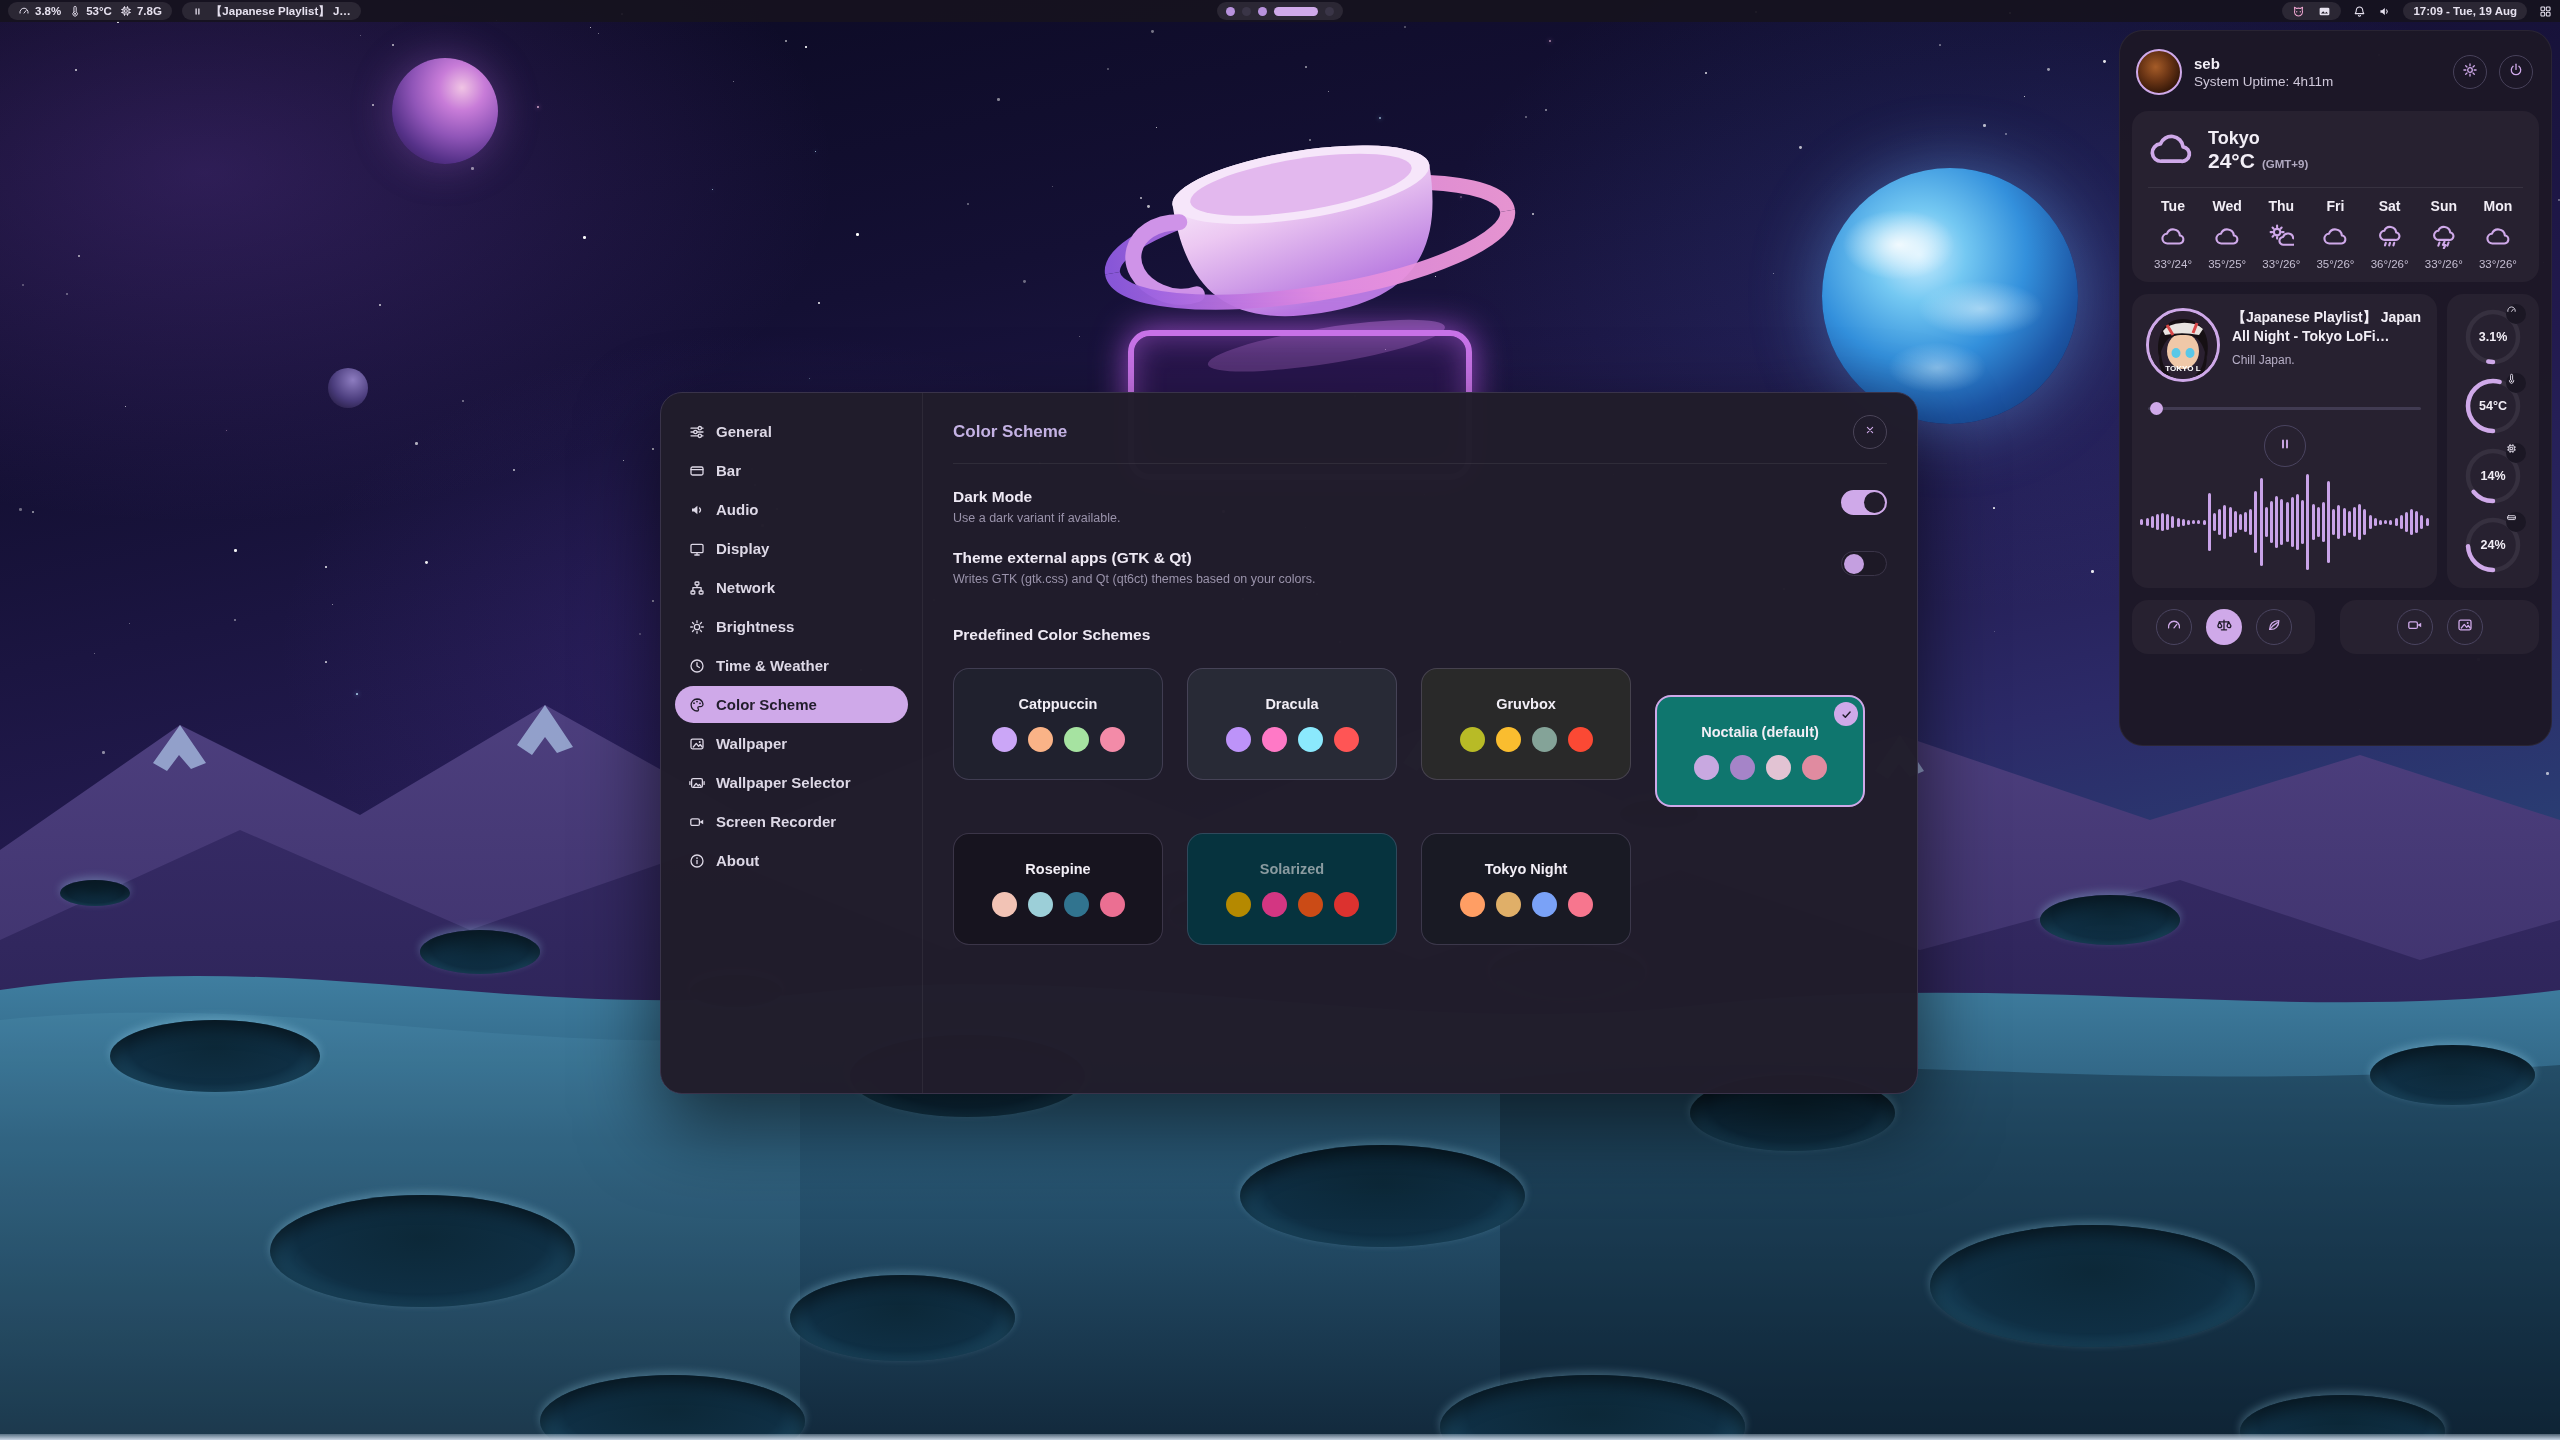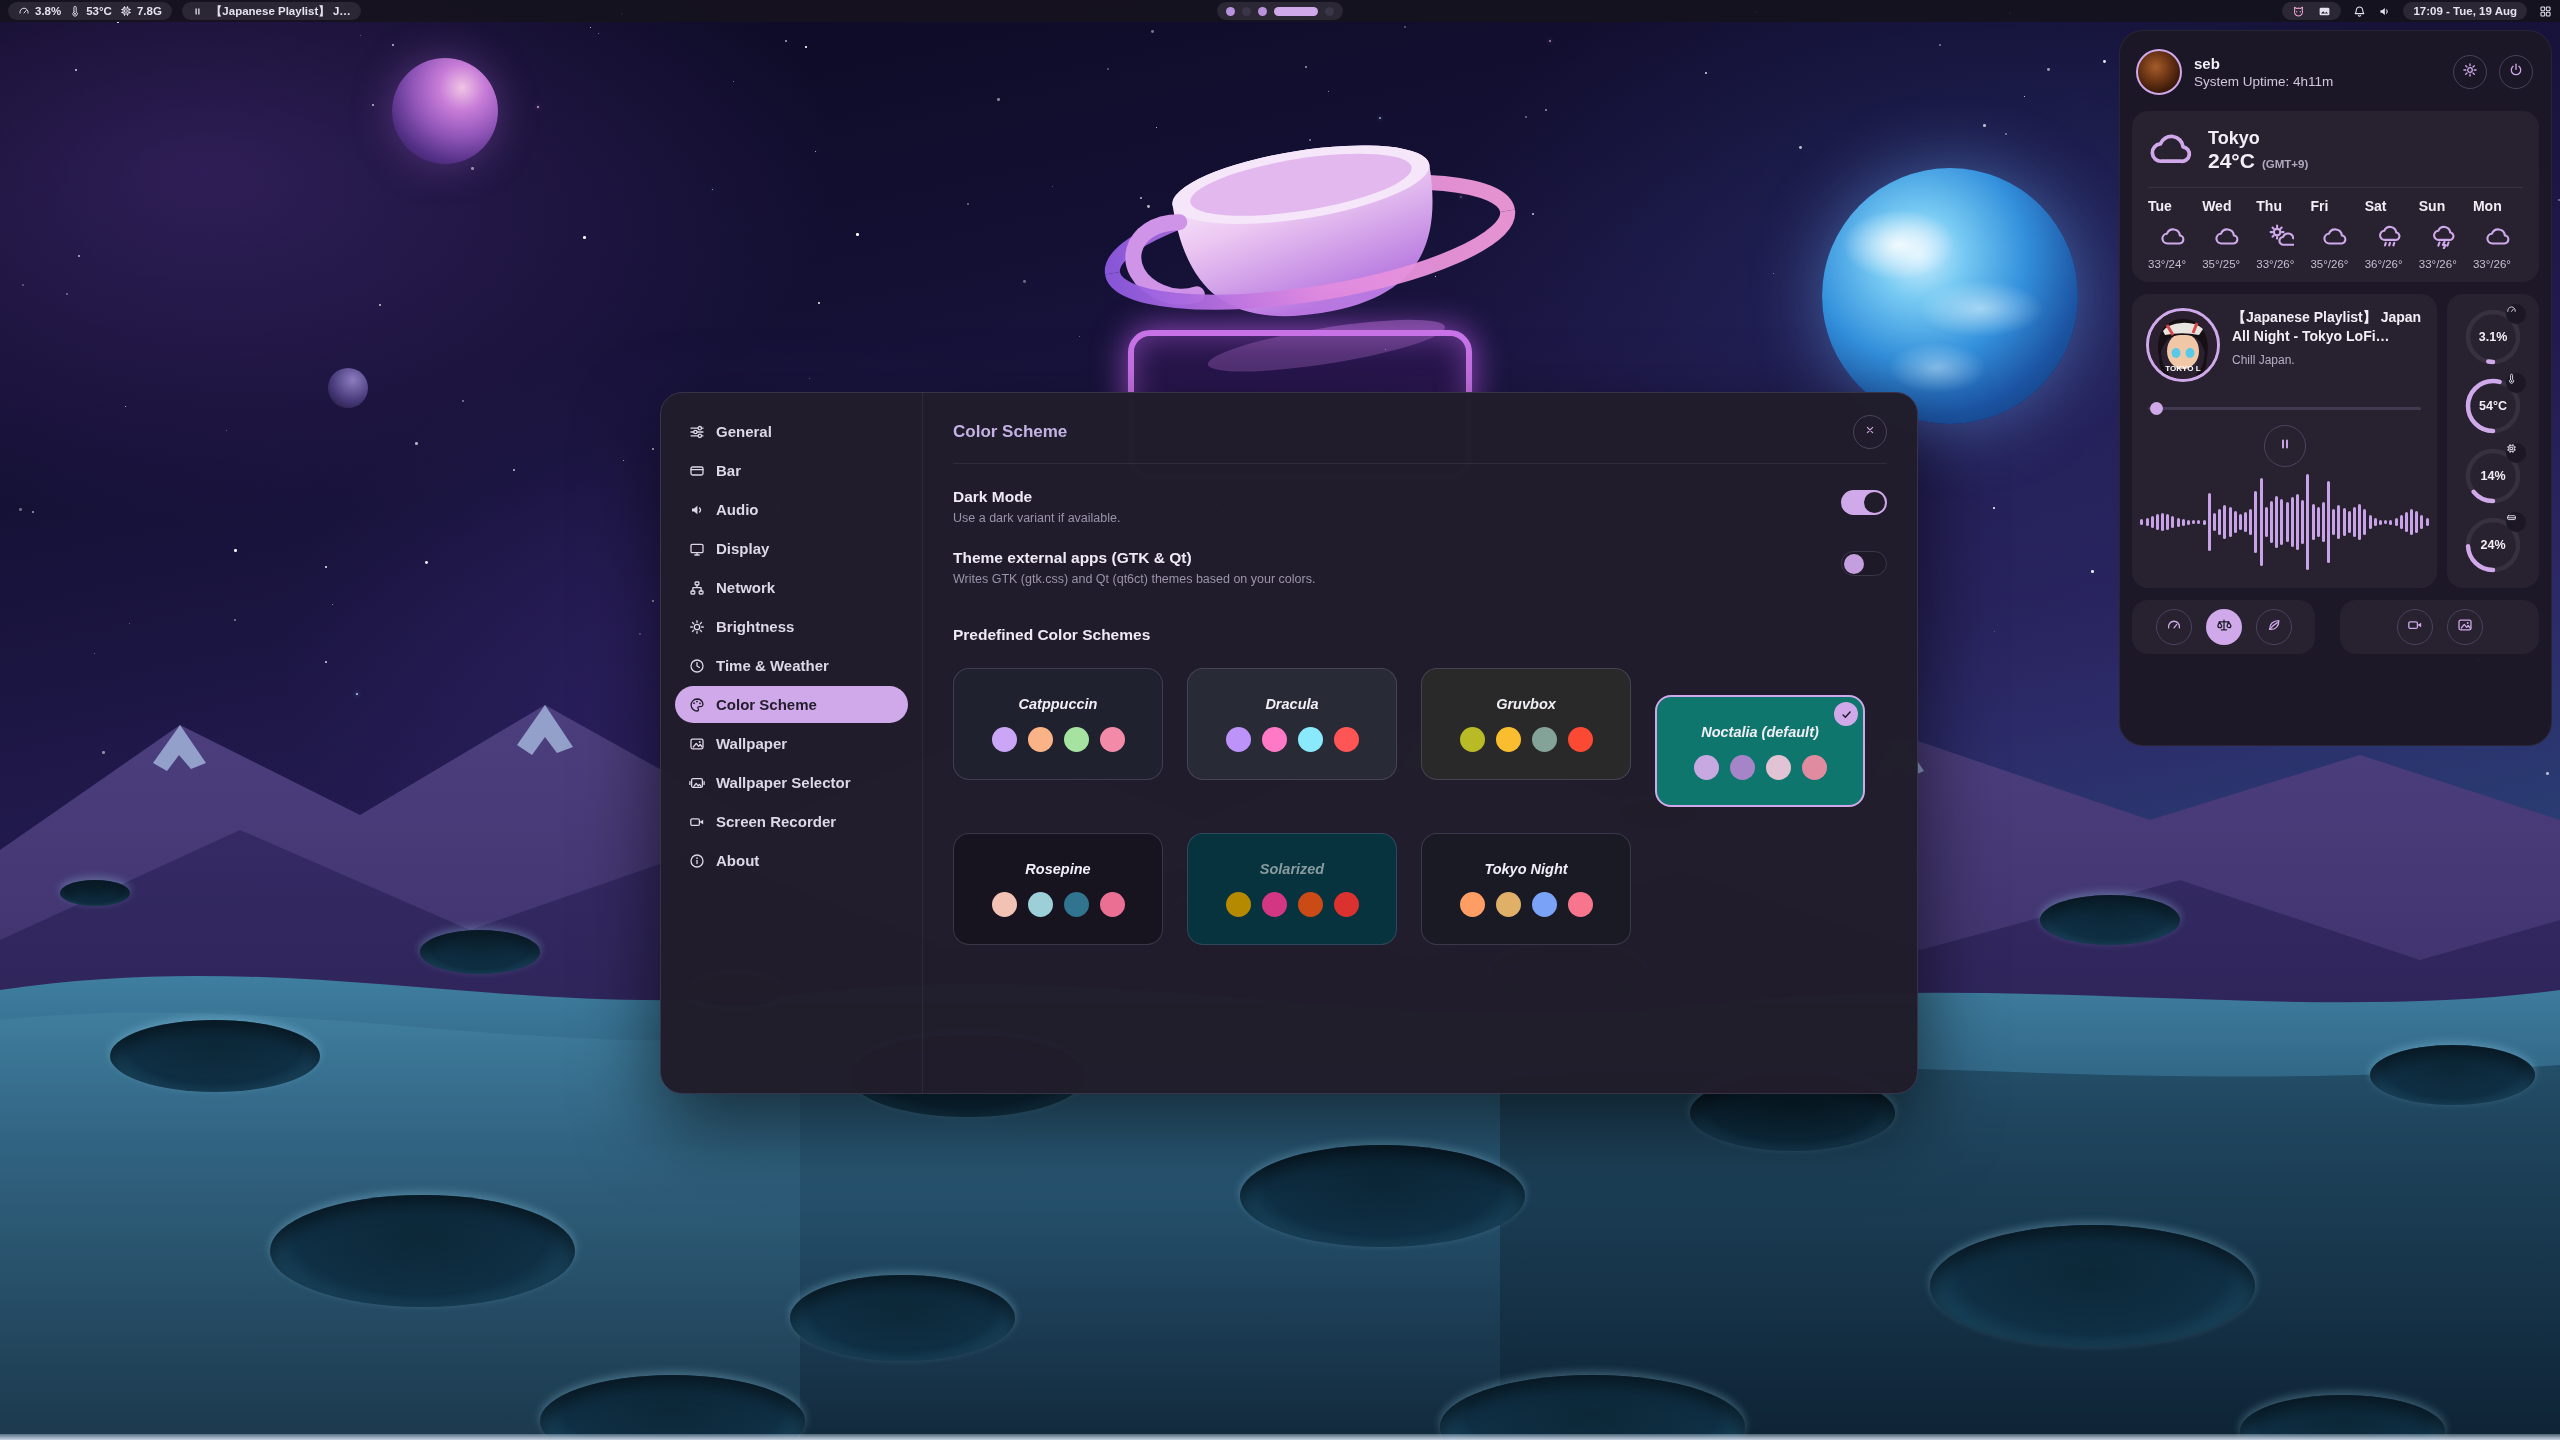--- a/index.html
+++ b/index.html
@@ -77,21 +77,21 @@
   .toggle-row .tr-title { font-size:15.5px; font-weight:bold; color:#eee9f4; }
   .toggle-row .tr-desc { font-size:12.5px; color:#9a93ab; margin-top:5px; }
   .toggle { width:46px; height:25px; border-radius:13px; position:relative; flex-shrink:0; margin-top:2px; }
   .toggle.on { background:#cfa9e9; }
   .toggle.on .knob { position:absolute; right:2px; top:2px; width:21px; height:21px; border-radius:50%; background:#211c2a; }
   .toggle.off { background:#1d1926; border:1px solid #3b3549; }
   .toggle.off .knob { position:absolute; left:2px; top:1.5px; width:20px; height:20px; border-radius:50%; background:#c49fe0; }
   #schemes-head { margin-top:40px; }
   #schemes-title { font-size:15.5px; font-weight:bold; }
   #schemes-desc { font-size:12px; color:#9a93ab; margin-top:6px; max-width:1130px; line-height:1.45; }
-  #schemes-grid { margin-top:24px; display:grid; grid-template-columns:repeat(4,210px); gap:26px 24px;font-style:italic; }
+  #schemes-grid { margin-top:24px; display:grid; grid-template-columns:repeat(4,210px); gap:26px 24px; }
   .scheme-card { height:112px; border-radius:16px; border:1px solid rgba(125,115,150,0.35);
     position:relative; text-align:center; }
   .scheme-card.selected { border:2px solid #cfa9e9; }
   .scheme-title { font-size:14.5px; font-weight:bold; color:#f2eef6; margin-top:27px; }
   .swatches { display:flex; justify-content:center; gap:11px; margin-top:15px; }
   .swatch { width:25px; height:25px; border-radius:50%; }
   .check-badge { position:absolute; top:5px; right:5px; width:24px; height:24px; border-radius:50%;
     background:#cfa9e9; color:#211c2a; display:flex; align-items:center; justify-content:center; }
 
   
@@ -108,21 +108,21 @@
     display:flex; align-items:center; justify-content:center; color:#cfa9e9; flex-shrink:0; }
   .side-card { background:#272130; border-radius:16px; }
   #weather-card { margin-top:12px; padding:14px 16px 12px 16px; }
   #weather-head { display:flex; align-items:center; gap:14px; color:#cfa9e9; }
   #weather-city { font-size:18px; font-weight:bold; color:#f2eef6; }
   #weather-temp-row { display:flex; align-items:baseline; gap:7px; }
   #weather-temp { font-size:21px; font-weight:bold; color:#f2eef6; }
   #weather-tz { font-size:11.5px; color:#b0a9c0; font-weight:bold; }
   #weather-div { height:1px; background:rgba(255,255,255,0.08); margin:12px 0 10px 0; }
   #forecast { display:flex; justify-content:space-between; }
-  .fc-day { text-align:left; width:50px; }
+  .fc-day { text-align:center; width:50px; }
   .fc-name { font-size:14px; font-weight:bold; }
   .fc-ic { margin-top:9px; color:#cfa9e9; display:flex; justify-content:center; }
   .fc-temps { font-size:11.5px; color:#c5bed2; margin-top:9px; white-space:nowrap; }
   #media-row { display:flex; gap:10px; margin-top:12px; height:294px; }
   #media-card { flex:1; padding:14px 10px; position:relative; }
   #media-top { display:flex; gap:12px; padding:0 4px; }
   #album-art { width:74px; height:74px; border-radius:50%; border:3px solid #cfa9e9; flex-shrink:0; overflow:hidden; }
   #media-title { font-size:14px; font-weight:bold; line-height:1.35; display:-webkit-box;
     -webkit-line-clamp:2; -webkit-box-orient:vertical; overflow:hidden; }
   #media-sub { font-size:12px; color:#b6aec6; margin-top:7px; }

